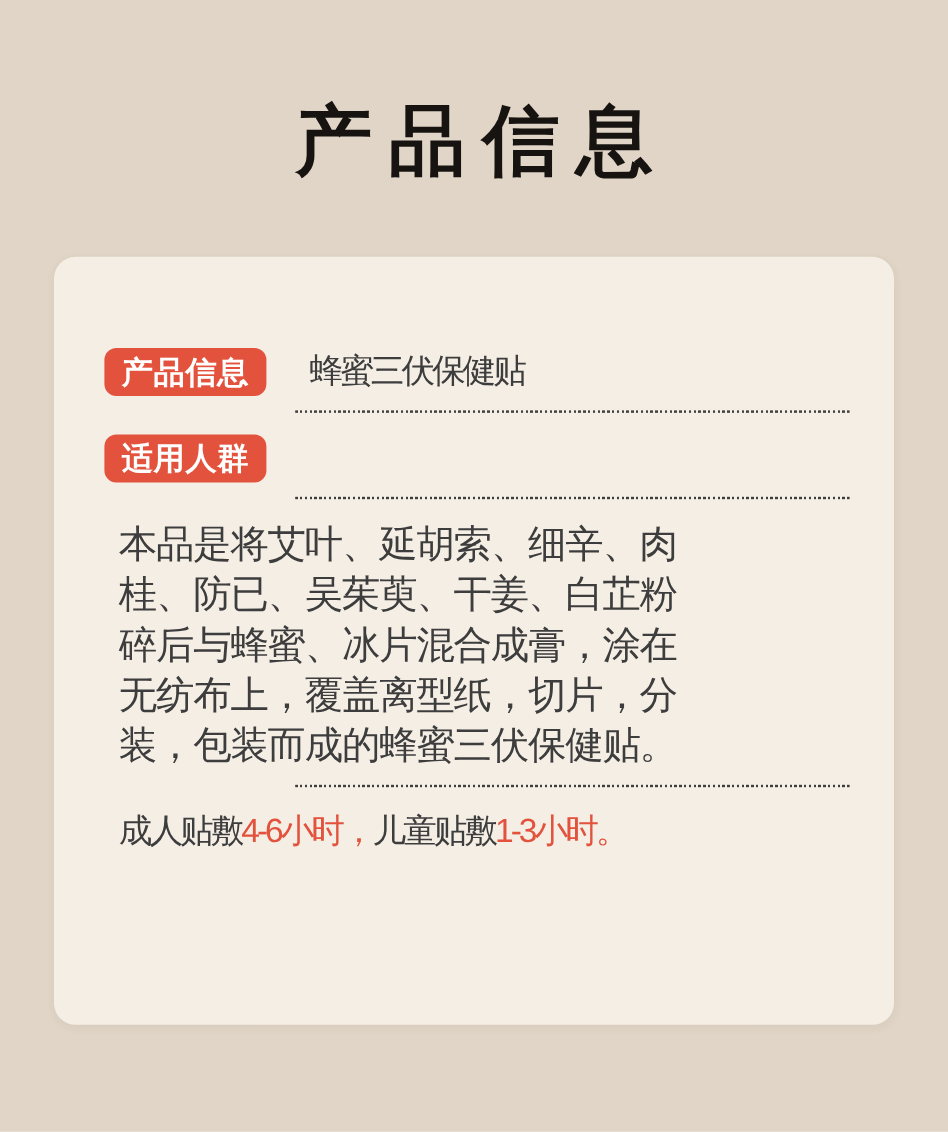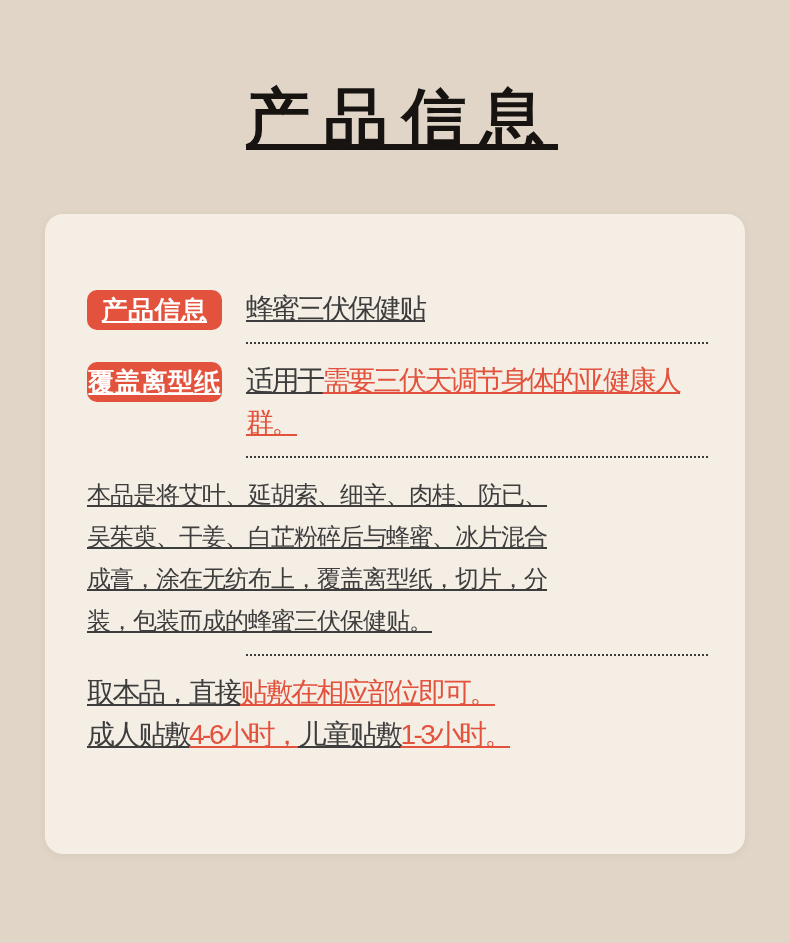--- a/index.html
+++ b/index.html
@@ -1,19 +1,19 @@
 <!DOCTYPE html>
 <html style="--bg: #e0d5c6; --card: #f4eee5; --accent: #e2523c; --ink: #3d3d3d; --title_ink: #161310; --divider: #3c3c3c;"><head>
 <meta charset="utf-8">
 <style>
   :root{
     --bg:#e0d5c6; --card:#f4eee5; --accent:#e2523c;
     --ink:#3d3d3d; --title_ink:#161310; --divider:#3c3c3c;
   }
-  *{box-sizing:border-box;text-decoration:underline;}
+  *{box-sizing:border-box;}
   html,body{margin:0;padding:0;}
   body{
     width:790px;height:943px;overflow:hidden;
     background:var(--bg);
     font-family:"Liberation Sans",sans-serif;
   }
   .page-title{
     margin:0;padding-top:86px;
     text-align:center;
     font-family:"DejaVu Serif","Liberation Serif",serif;
@@ -37,23 +37,24 @@
     background:var(--accent);
     border-radius:10px;
     color:#ffffff;
     font-size:26px;font-weight:700;letter-spacing:0.5px;
     display:flex;align-items:center;justify-content:center;
   }
   .content{
     width:468px;
     font-size:28px;line-height:42px;letter-spacing:-2.5px;
     color:var(--ink);
+    margin-left:12px;
   }
   .row-product-description .content{
-    font-size:24px;letter-spacing:-1px;
+    font-size:32px;letter-spacing:-1px;
   }
   .content .red{color:var(--accent);}
   .divider{
     height:2px;width:462px;
     margin:12px 0 16px 159px;
     background-image:repeating-linear-gradient(to right,var(--divider) 0 2px,transparent 2px 4px);
   }
 </style>
 </head>
 <body>
@@ -65,36 +66,32 @@
   <div class="row row-product-info">
     <div class="badge">产品信息</div>
     <div class="content">
         <div class="para"><span>蜂蜜三伏保健贴</span></div>
       </div>
   </div>
 
   <div class="divider"></div>
 
   <div class="row row-target-users">
-    <div class="badge">覆盖离型纸</div>
-    <div class="content">
-        <div class="para"><span>适用于</span><span class="red">需要三伏天调节身体的亚健康人群。</span></div>
-      </div>
+    <div class="badge">适用人群</div>
   </div>
 
   <div class="divider"></div>
 
   <div class="row row-product-description">
     <div class="content">
         <div class="para"><span>本品是将艾叶、延胡索、细辛、肉桂、防已、吴茱萸、干姜、白芷粉碎后与蜂蜜、冰片混合成膏，涂在无纺布上，覆盖离型纸，切片，分装，包装而成的蜂蜜三伏保健贴。</span></div>
       </div>
   </div>
 
   <div class="divider"></div>
 
   <div class="row row-usage">
     <div class="content">
-        <div class="para"><span>取本品，直接</span><span class="red">贴敷在相应部位即可。</span></div>
         <div class="para"><span>成人贴敷</span><span class="red">4-6小时，</span><span>儿童贴敷</span><span class="red">1-3小时。</span></div>
       </div>
   </div>
 
 </section>
 
 </body></html>

